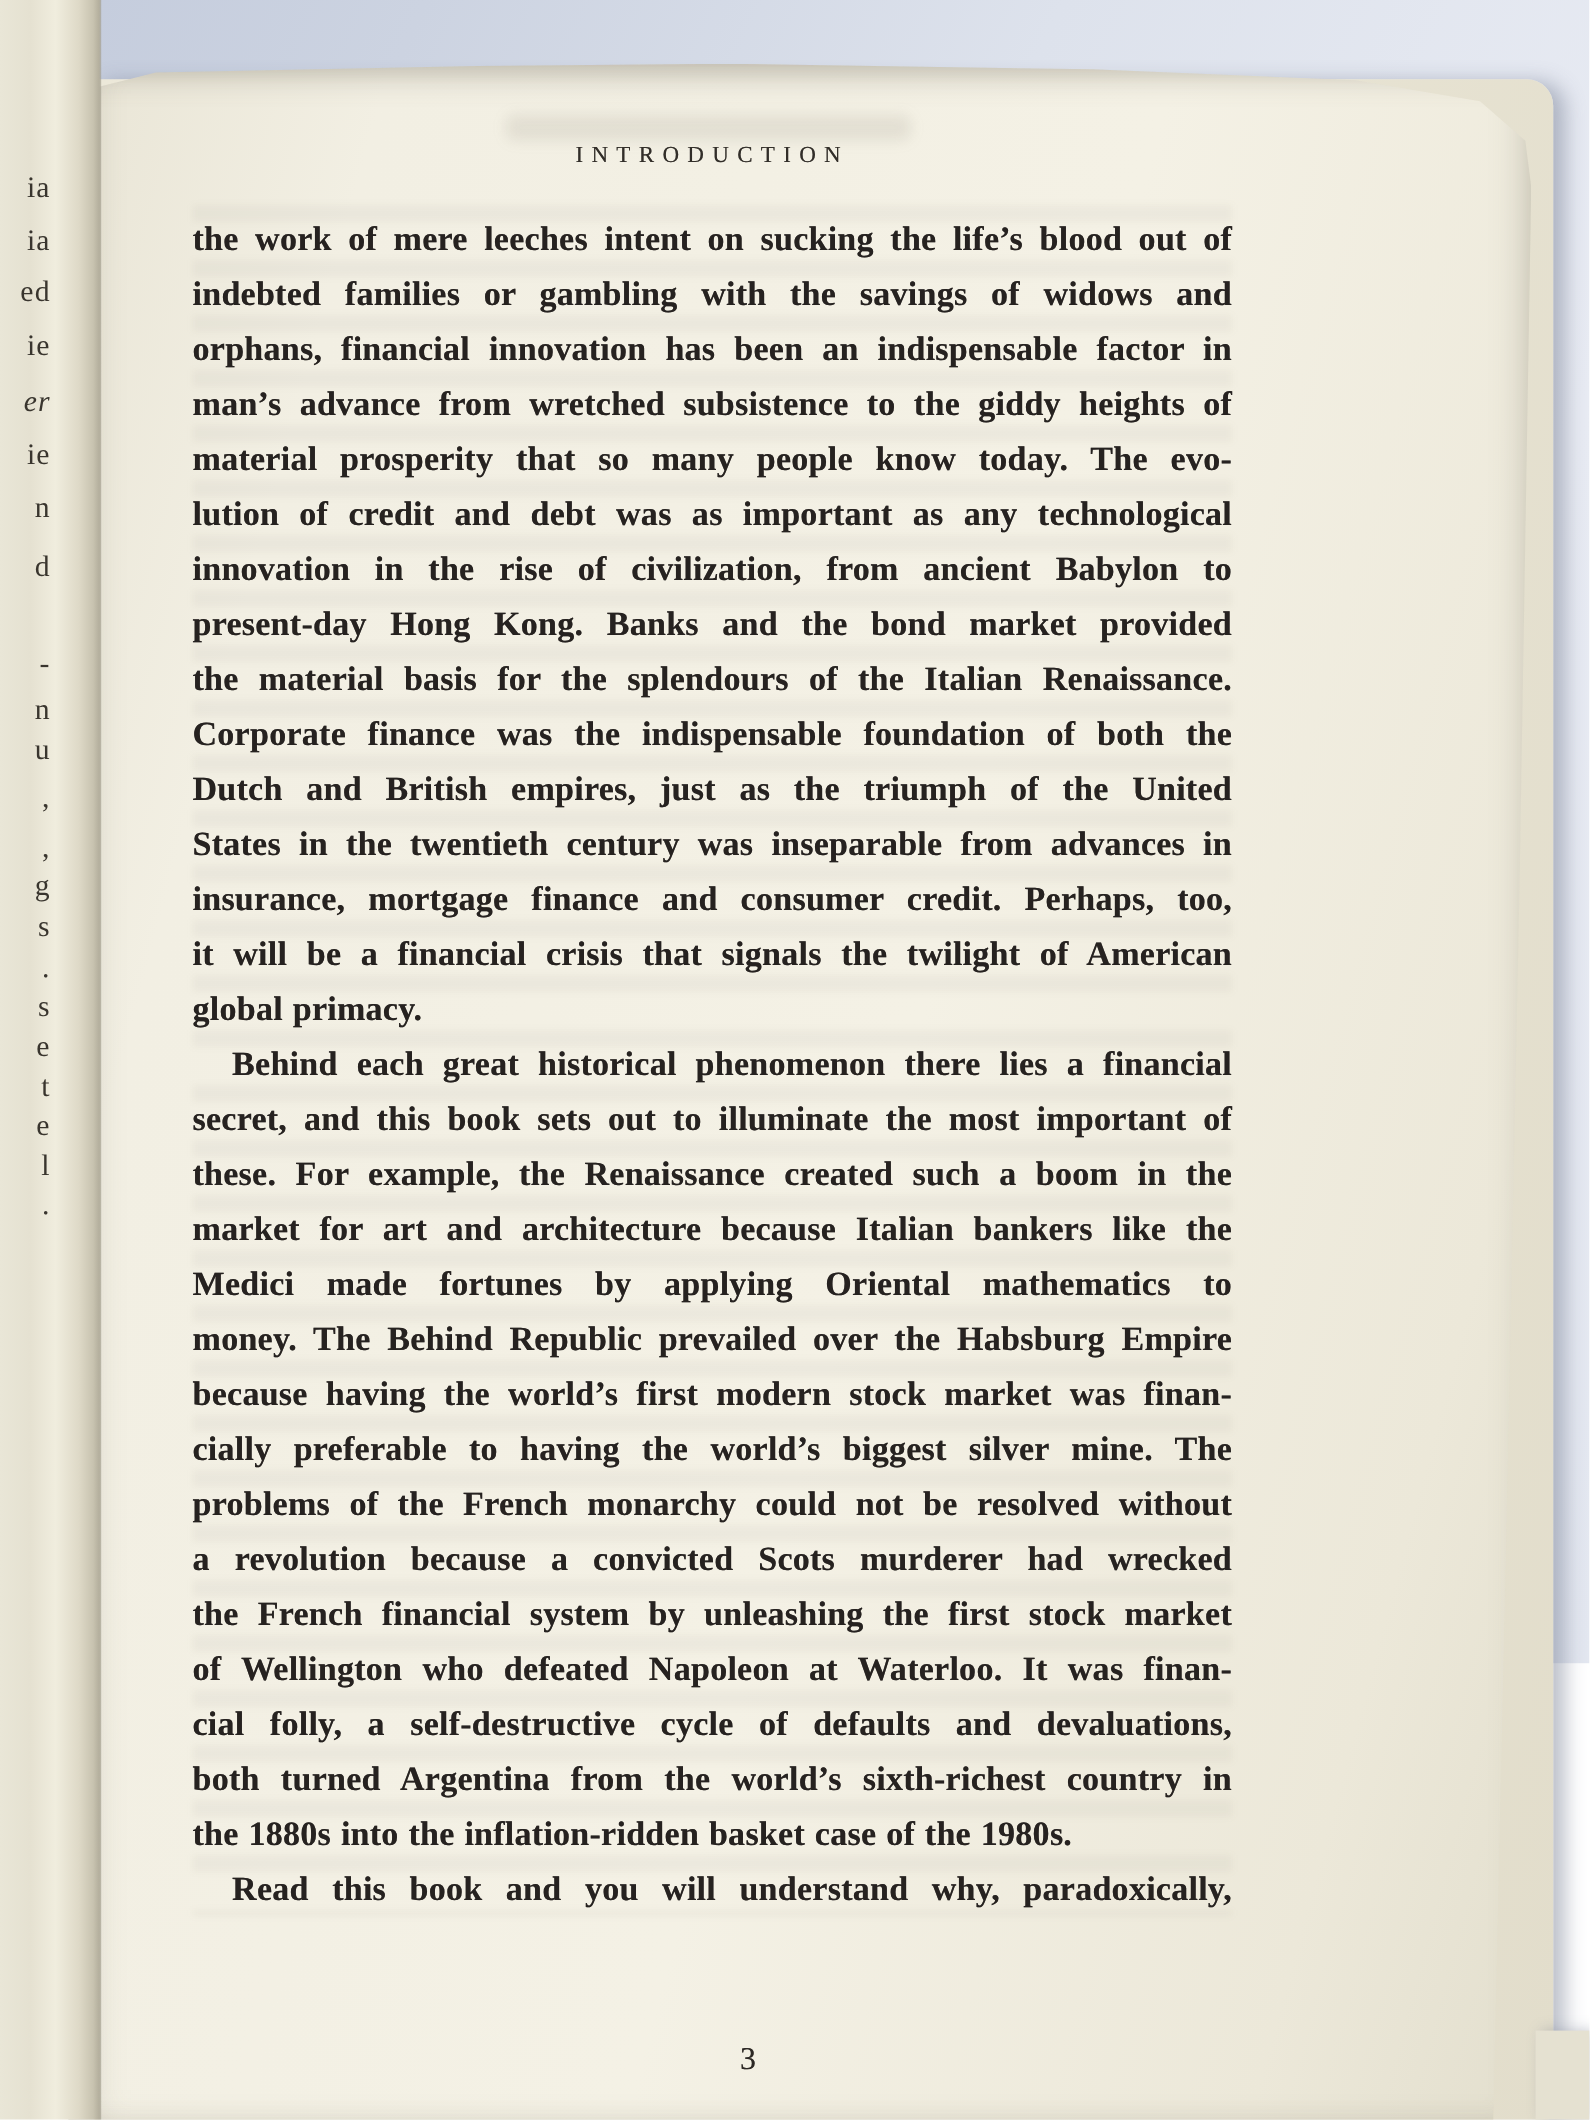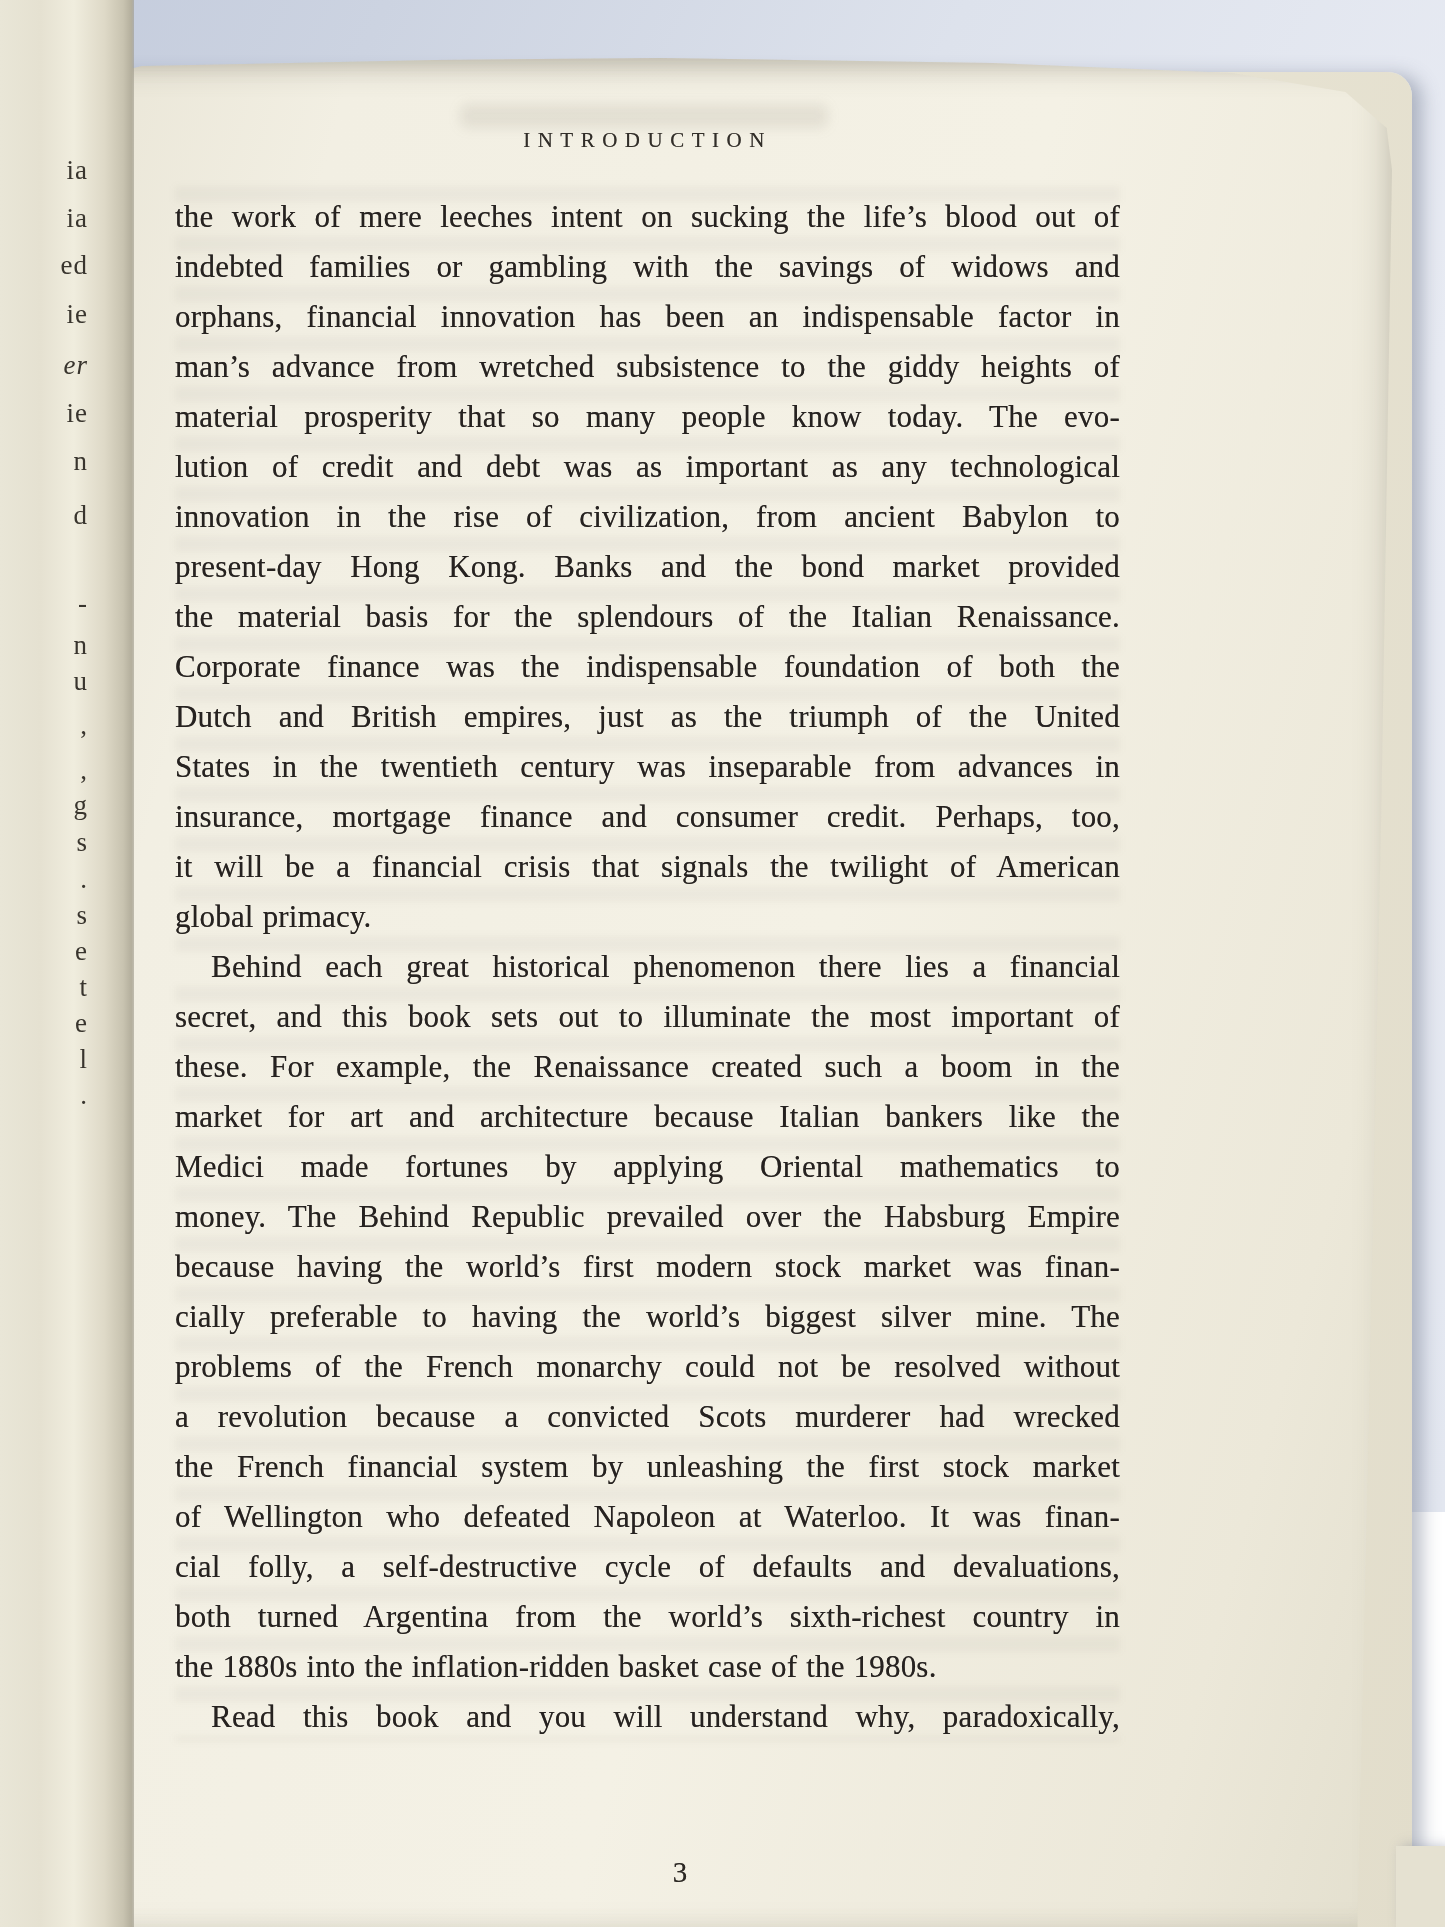--- a/index.html
+++ b/index.html
@@ -30,21 +30,20 @@
     clip-path:polygon(0 28px,6% 8px,28% 2px,45% 0,70% 5px,88% 15px,96.5% 34px,99.6% 70px,100% 112px,99.2% 40%,98.2% 75%,97.4% 100%,0 100%);
     box-shadow:inset 30px 0 40px -20px rgba(95,88,70,.40),
                inset -22px 0 34px -20px rgba(110,104,88,.38),
                inset 0 32px 28px -22px rgba(110,104,88,.30);
     z-index:2;
   }
   
   .facing-edge{
     position:absolute;left:0;top:0;width:92px;height:1927px;z-index:3;
     background:linear-gradient(90deg,#e9e6d7 0%,#e5e1d1 30%,#f0edde 55%,#ded9c7 78%,#c8c3b0 92%,#b4af9d 98%,rgba(150,146,132,.55) 100%);
-    padding-left:42px;
   }
   .frag-col{position:absolute;inset:0;}
   .edge-frag{
     position:absolute;right:46px;
     font-size:27px;line-height:27px;color:#39352e;
     letter-spacing:1px;filter:blur(.3px);white-space:pre;
   }
   
   .ghost-header{
     position:absolute;left:398px;top:46px;width:368px;height:24px;
@@ -63,20 +62,21 @@
   .bodytext{
     position:absolute;left:113px;top:134px;width:945px;
   }
   .line{
     position:relative;z-index:1;
     height:50px;line-height:50px;font-size:31px;color:#262220;
     letter-spacing:.2px;word-spacing:1px;
     text-align:justify;text-align-last:justify;white-space:normal;
     text-shadow:0 0 .5px rgba(38,34,32,.6);
     overflow:visible;
+    font-weight:bold;
   }
   .line.indent{padding-left:36px;width:909px;}
   .line.no-just{text-align-last:left;}
   .pagenum{
     position:absolute;left:600px;top:1798px;width:36px;
     text-align:center;font-size:29px;color:#2c2824;
     text-shadow:0 0 .5px rgba(44,40,36,.6);
   }
 </style>
 </head>

